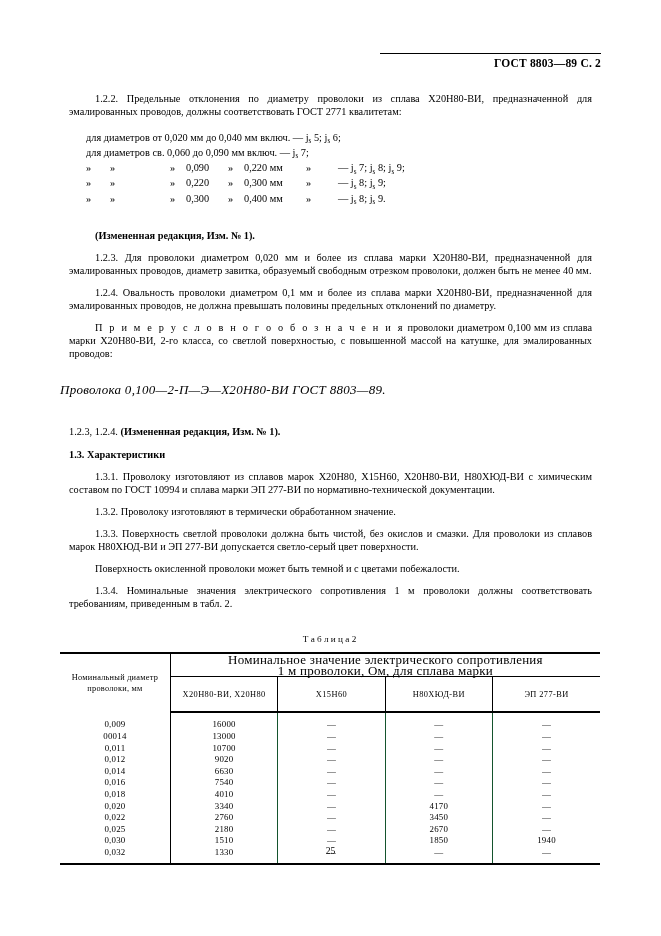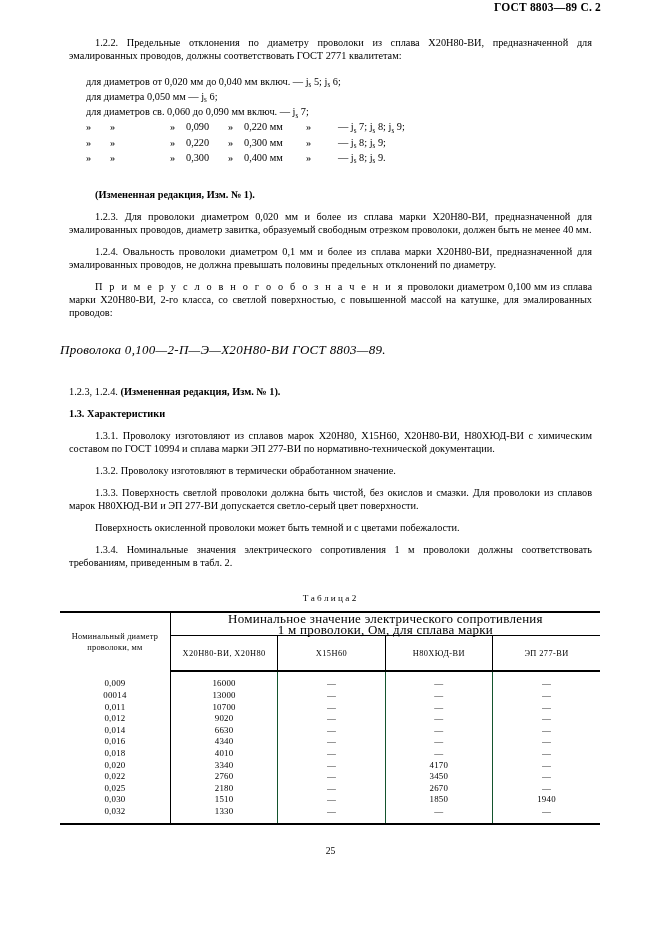--- a/index.html
+++ b/index.html
@@ -20,20 +20,21 @@
     position: absolute;
     left: 0; top: 0;
     width: 661px;
     height: 936px;
     box-sizing: border-box;
     padding: 0 60px;
   }
 
   
   .header-block {
+    margin-top: 56px;
     text-align: right;
     position: relative;
   }
   .header-rule {
     position: absolute;
     right: 0;
     top: -3px;
     width: 221px;
     height: 1px;
     background: #000;
@@ -200,23 +201,20 @@
   </div>
 
   <p class="para indent first">1.2.2.  Предельные отклонения по диаметру проволоки из сплава Х20Н80-ВИ, предназначенной для эмалированных проводов, должны соответствовать ГОСТ 2771 квалитетам:</p>
 
   <div class="tol-list">
 
     <div class="tol-row" style="padding-left:26px;">
       <span>для диаметров от 0,020 мм до 0,040 мм включ. — j</span><sub>s</sub><span> 5; j</span><sub>s</sub><span> 6;</span>
     </div>
 
-    <div class="tol-row">
-      <span>для диаметра 0,050 мм — j</span><sub>s</sub><span> 6;</span>
-    </div>
 
     <div class="tol-row">
       <span>для диаметров св. 0,060 до 0,090 мм включ. — j</span><sub>s</sub><span> 7;</span>
     </div>
 
     <div class="tol-row">
       <span class="c1">»</span><span class="c2">»</span><span class="c3">»</span><span class="c4">0,090</span><span class="c5">»</span><span class="c6">0,220 мм</span><span class="c7">»</span><span class="c8"><span>— j</span><sub>s</sub><span> 7; j</span><sub>s</sub><span> 8; j</span><sub>s</sub><span> 9;</span></span>
     </div>
 
     <div class="tol-row">
@@ -308,21 +306,21 @@
         </tr>
         <tr>
           <td class="cell-dia">0,014</td>
           <td class="cell">6630</td>
           <td class="cell">—</td>
           <td class="cell">—</td>
           <td class="cell">—</td>
         </tr>
         <tr>
           <td class="cell-dia">0,016</td>
-          <td class="cell">4340</td>
+          <td class="cell">7540</td>
           <td class="cell">—</td>
           <td class="cell">—</td>
           <td class="cell">—</td>
         </tr>
         <tr>
           <td class="cell-dia">0,018</td>
           <td class="cell">4010</td>
           <td class="cell">—</td>
           <td class="cell">—</td>
           <td class="cell">—</td>

